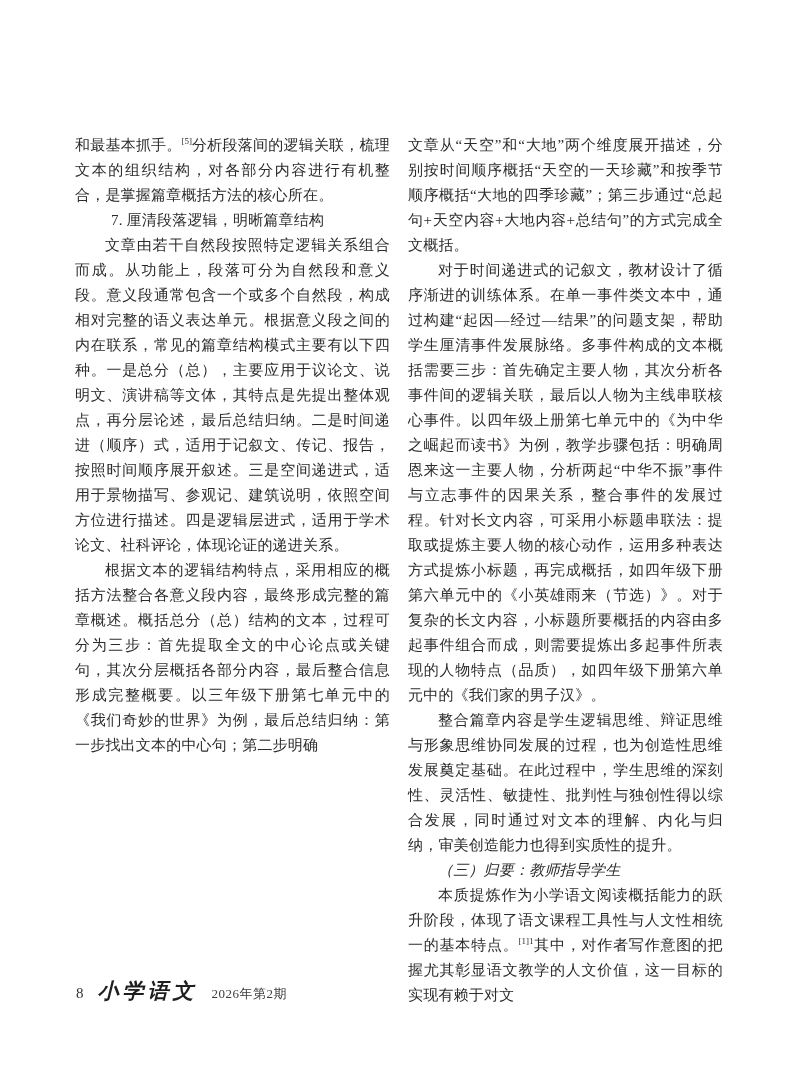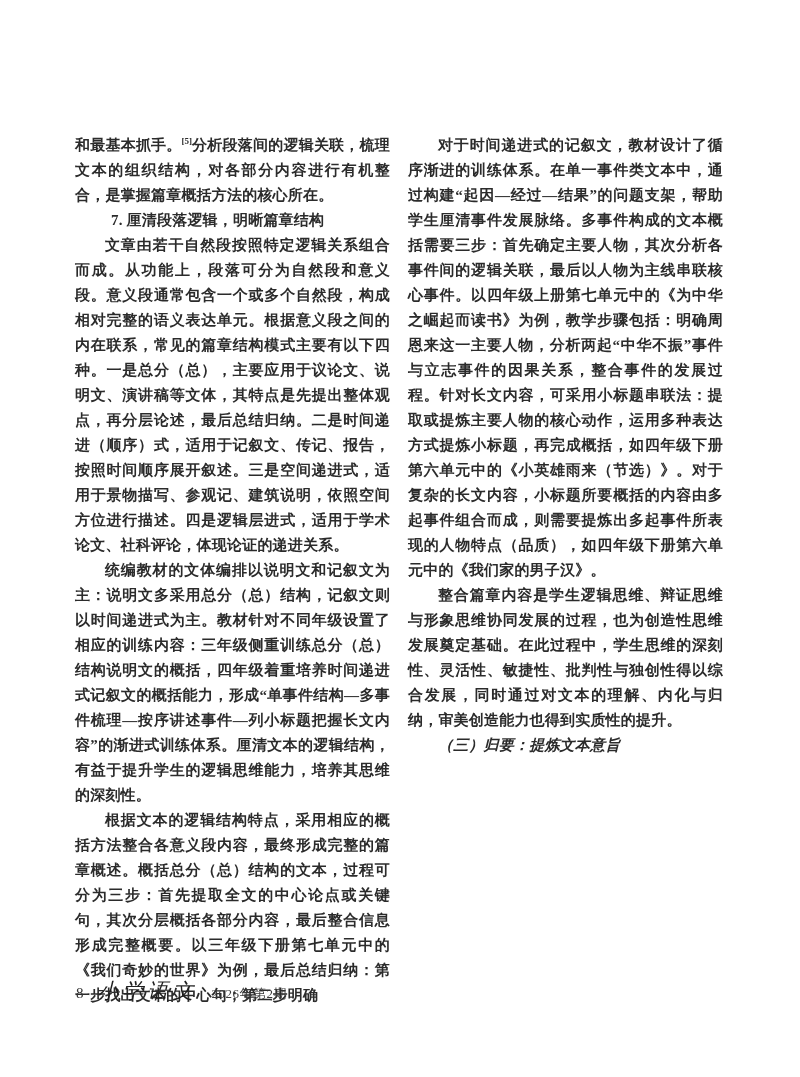--- a/index.html
+++ b/index.html
@@ -12,21 +12,20 @@
     color: #2b2b2b;
     overflow: hidden;
   }
   .content {
     position: absolute;
     left: 75px;
     top: 133px;
     width: 648px;
     display: flex;
     gap: 18px;
-    font-weight: bold;
   }
   .column { width: 315px; }
   .column p {
     margin: 0;
     font-size: 15px;
     line-height: 25px;
     text-align: justify;
     text-justify: inter-ideograph;
     letter-spacing: 0.2px;
   }
@@ -46,44 +45,45 @@
     position: absolute;
     left: 76px;
     top: 977px;
     display: flex;
     align-items: baseline;
     gap: 14px;
   }
   .footer .pagenum { font-size: 15px; color: #333; }
   .footer .logo {
     font-size: 21px;
-    font-weight: normal;
+    font-weight: bold;
     font-style: italic;
     letter-spacing: 4px;
     color: #1e1e1e;
   }
   .footer .issue { font-size: 13px; color: #3a3a3a; letter-spacing: 0.5px; text-align: right; }
 </style>
 </head>
 <body>
 
 <div class="page">
 
   <div class="content">
     <div class="column">
         <p class="body"><span>和最基本抓手。</span><sup class="cite">[5]</sup><span>分析段落间的逻辑关联，梳理文本的组织结构，对各部分内容进行有机整合，是掌握篇章概括方法的核心所在。</span></p>
         <p class="subheading"><span>7. 厘清段落逻辑，明晰篇章结构</span></p>
         <p class="body indent"><span>文章由若干自然段按照特定逻辑关系组合而成。从功能上，段落可分为自然段和意义段。意义段通常包含一个或多个自然段，构成相对完整的语义表达单元。根据意义段之间的内在联系，常见的篇章结构模式主要有以下四种。一是总分（总），主要应用于议论文、说明文、演讲稿等文体，其特点是先提出整体观点，再分层论述，最后总结归纳。二是时间递进（顺序）式，适用于记叙文、传记、报告，按照时间顺序展开叙述。三是空间递进式，适用于景物描写、参观记、建筑说明，依照空间方位进行描述。四是逻辑层进式，适用于学术论文、社科评论，体现论证的递进关系。</span></p>
-        <p class="body indent"><span>统编教材的文体编排以说明文和记叙文为主：说明文多采用总分（总）结构，记叙文则以时间递进式为主。教材针对不同年级设置了相应的训练内容：三年级侧重训练总分（总）结构说明文的概括，四年级着重培养时间递进式记叙文的概括能力，形成“单事件结构—多事件梳理—按序讲述事件—列小标题把握长文内容”的渐进式训练体系。厘清文本的逻辑结构，有益于提升学生的逻辑思维能力，培养其思维的深刻性。</span></p>
         <p class="body indent"><span>根据文本的逻辑结构特点，采用相应的概括方法整合各意义段内容，最终形成完整的篇章概述。概括总分（总）结构的文本，过程可分为三步：首先提取全文的中心论点或关键句，其次分层概括各部分内容，最后整合信息形成完整概要。以三年级下册第七单元中的《我们奇妙的世界》为例，最后总结归纳：第一步找出文本的中心句；第二步明确</span></p>
       </div>
     <div class="column">
+        <p class="body"><span>文章从“天空”和“大地”两个维度展开描述，分别按时间顺序概括“天空的一天珍藏”和按季节顺序概括“大地的四季珍藏”；第三步通过“总起句+天空内容+大地内容+总结句”的方式完成全文概括。</span></p>
         <p class="body indent"><span>对于时间递进式的记叙文，教材设计了循序渐进的训练体系。在单一事件类文本中，通过构建“起因—经过—结果”的问题支架，帮助学生厘清事件发展脉络。多事件构成的文本概括需要三步：首先确定主要人物，其次分析各事件间的逻辑关联，最后以人物为主线串联核心事件。以四年级上册第七单元中的《为中华之崛起而读书》为例，教学步骤包括：明确周恩来这一主要人物，分析两起“中华不振”事件与立志事件的因果关系，整合事件的发展过程。针对长文内容，可采用小标题串联法：提取或提炼主要人物的核心动作，运用多种表达方式提炼小标题，再完成概括，如四年级下册第六单元中的《小英雄雨来（节选）》。对于复杂的长文内容，小标题所要概括的内容由多起事件组合而成，则需要提炼出多起事件所表现的人物特点（品质），如四年级下册第六单元中的《我们家的男子汉》。</span></p>
         <p class="body indent"><span>整合篇章内容是学生逻辑思维、辩证思维与形象思维协同发展的过程，也为创造性思维发展奠定基础。在此过程中，学生思维的深刻性、灵活性、敏捷性、批判性与独创性得以综合发展，同时通过对文本的理解、内化与归纳，审美创造能力也得到实质性的提升。</span></p>
-        <p class="kai-heading indent"><span>（三）归要：提炼文本意旨</span></p>
+        <p class="kai-heading indent"><span>（三）归要：教师指导学生</span></p>
+        <p class="body indent"><span>本质提炼作为小学语文阅读概括能力的跃升阶段，体现了语文课程工具性与人文性相统一的基本特点。</span><sup class="cite">[1]1</sup><span>其中，对作者写作意图的把握尤其彰显语文教学的人文价值，这一目标的实现有赖于对文</span></p>
       </div>
   </div>
 
   <div class="footer">
     <span class="pagenum">8</span>
     <span class="logo">小学语文</span>
     <span class="issue">2026年第2期</span>
   </div>
 
 </div>

